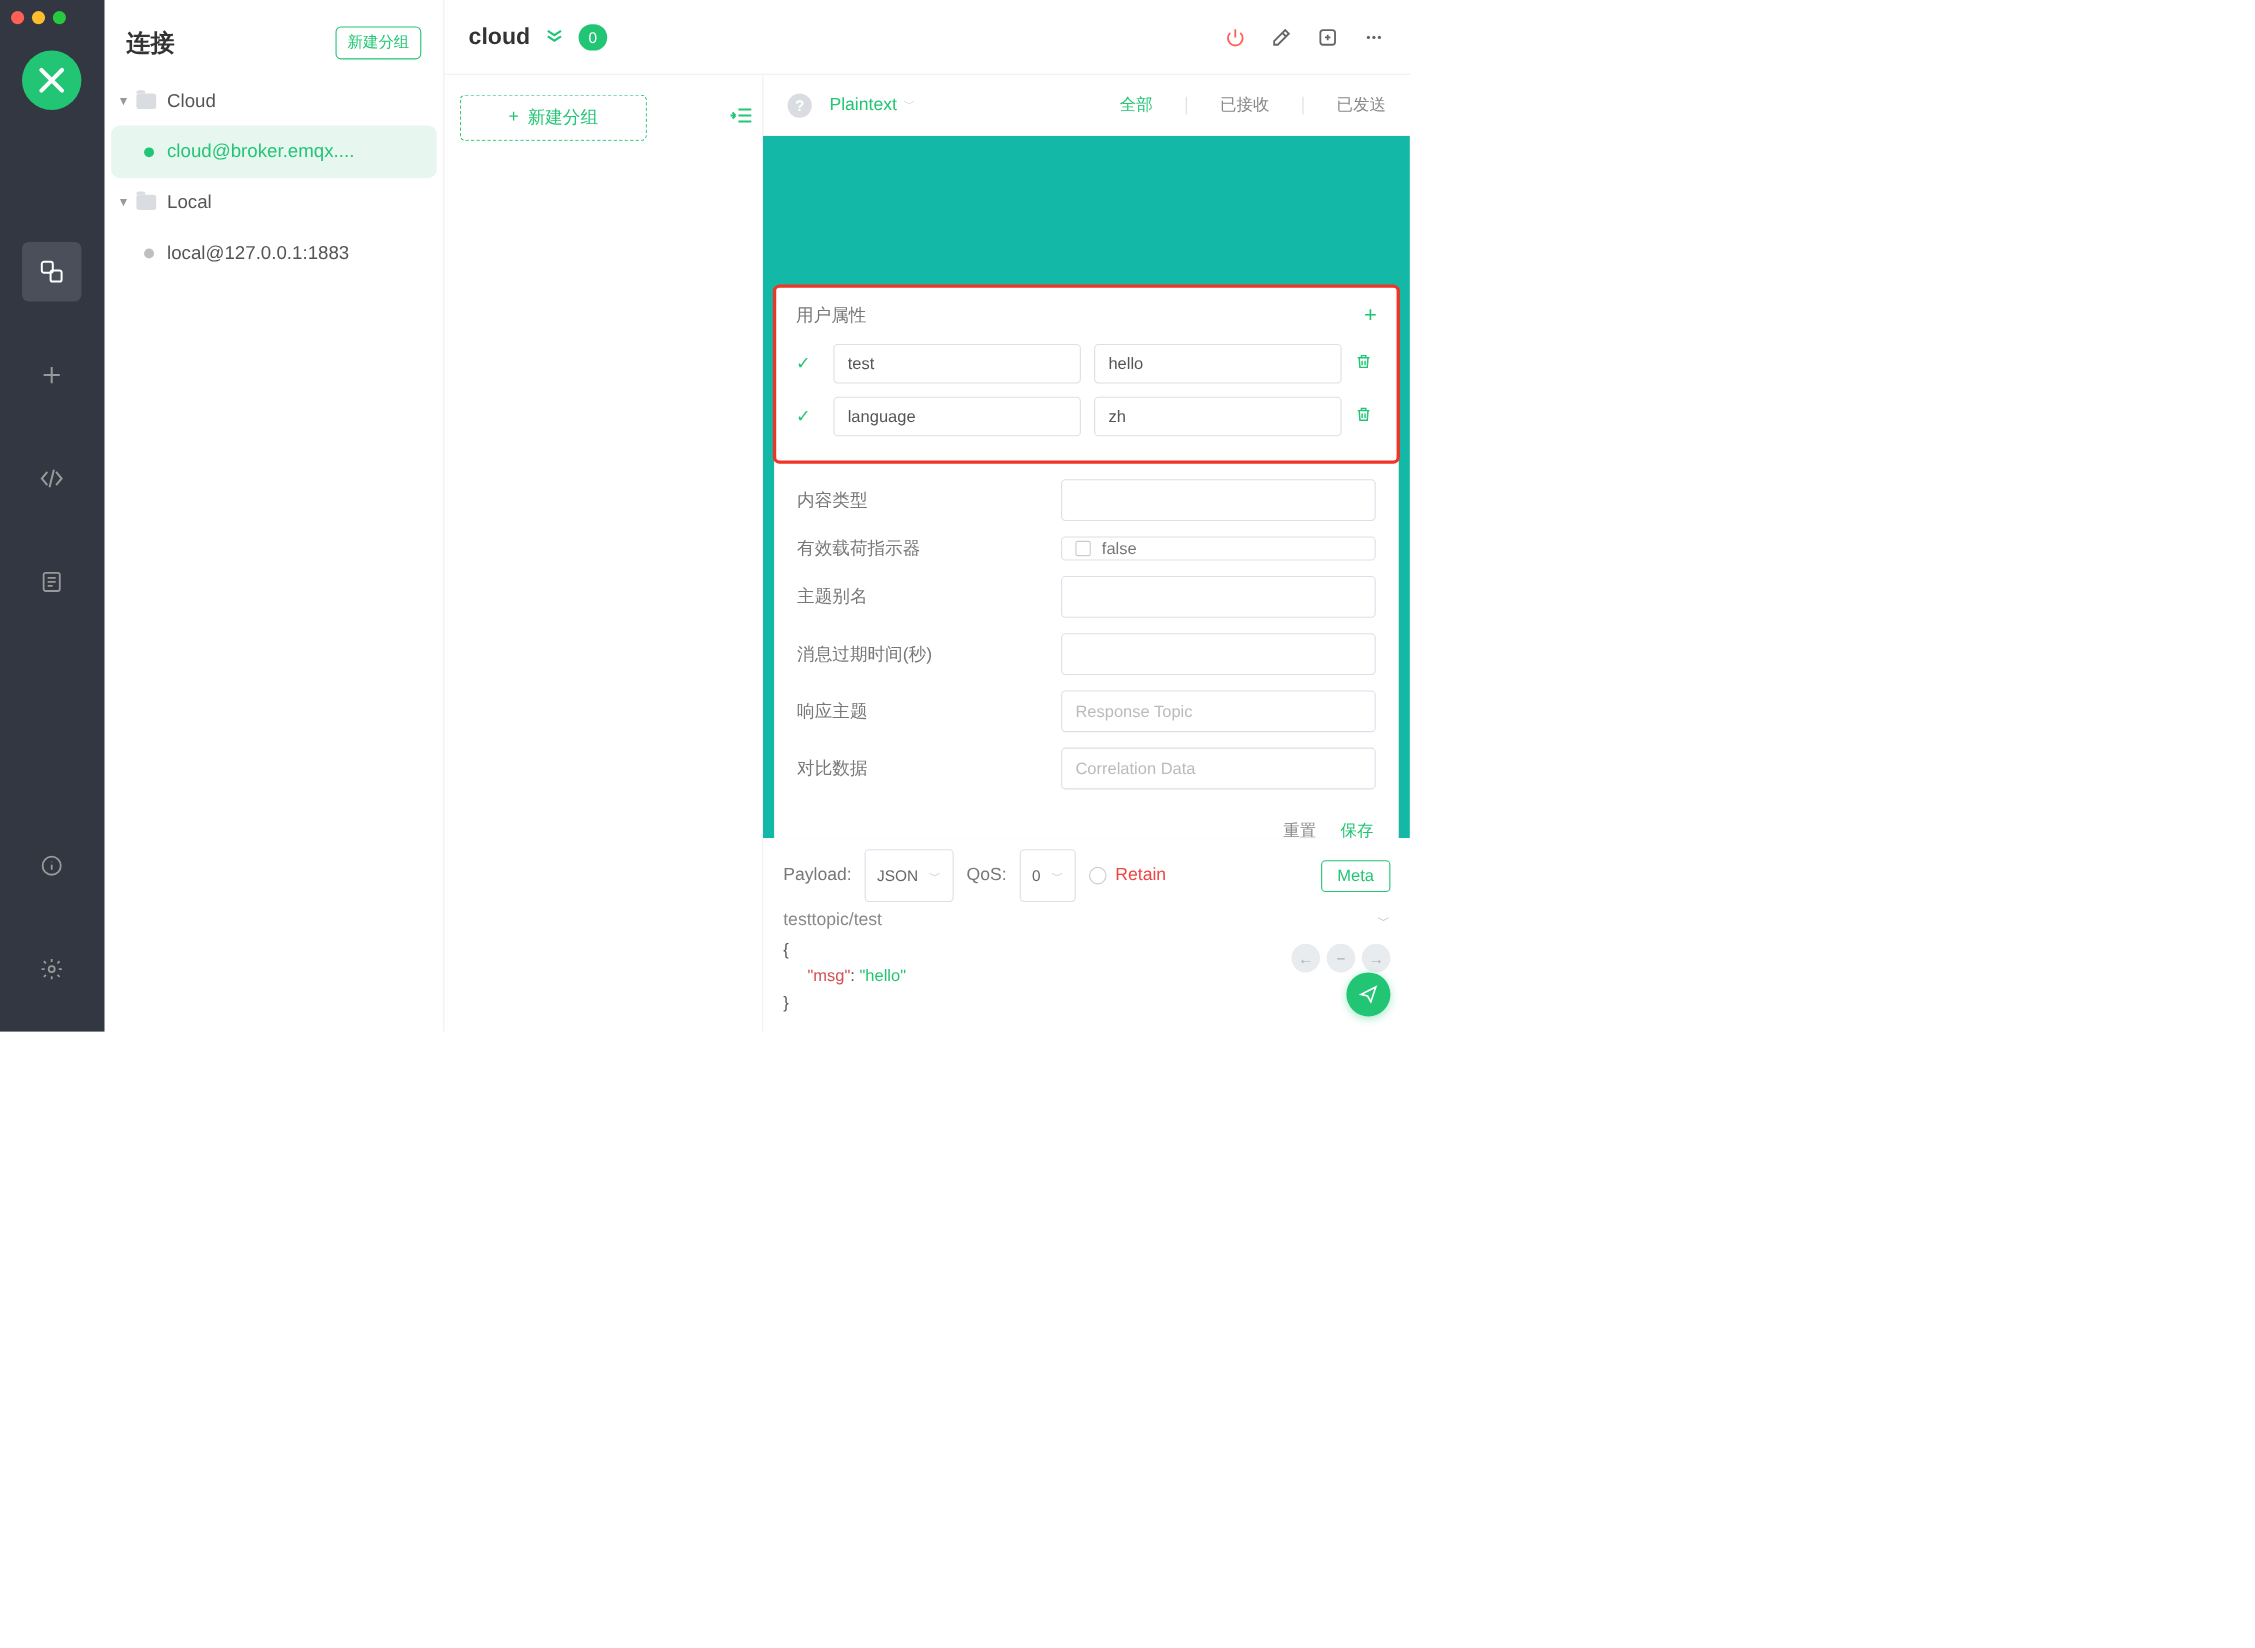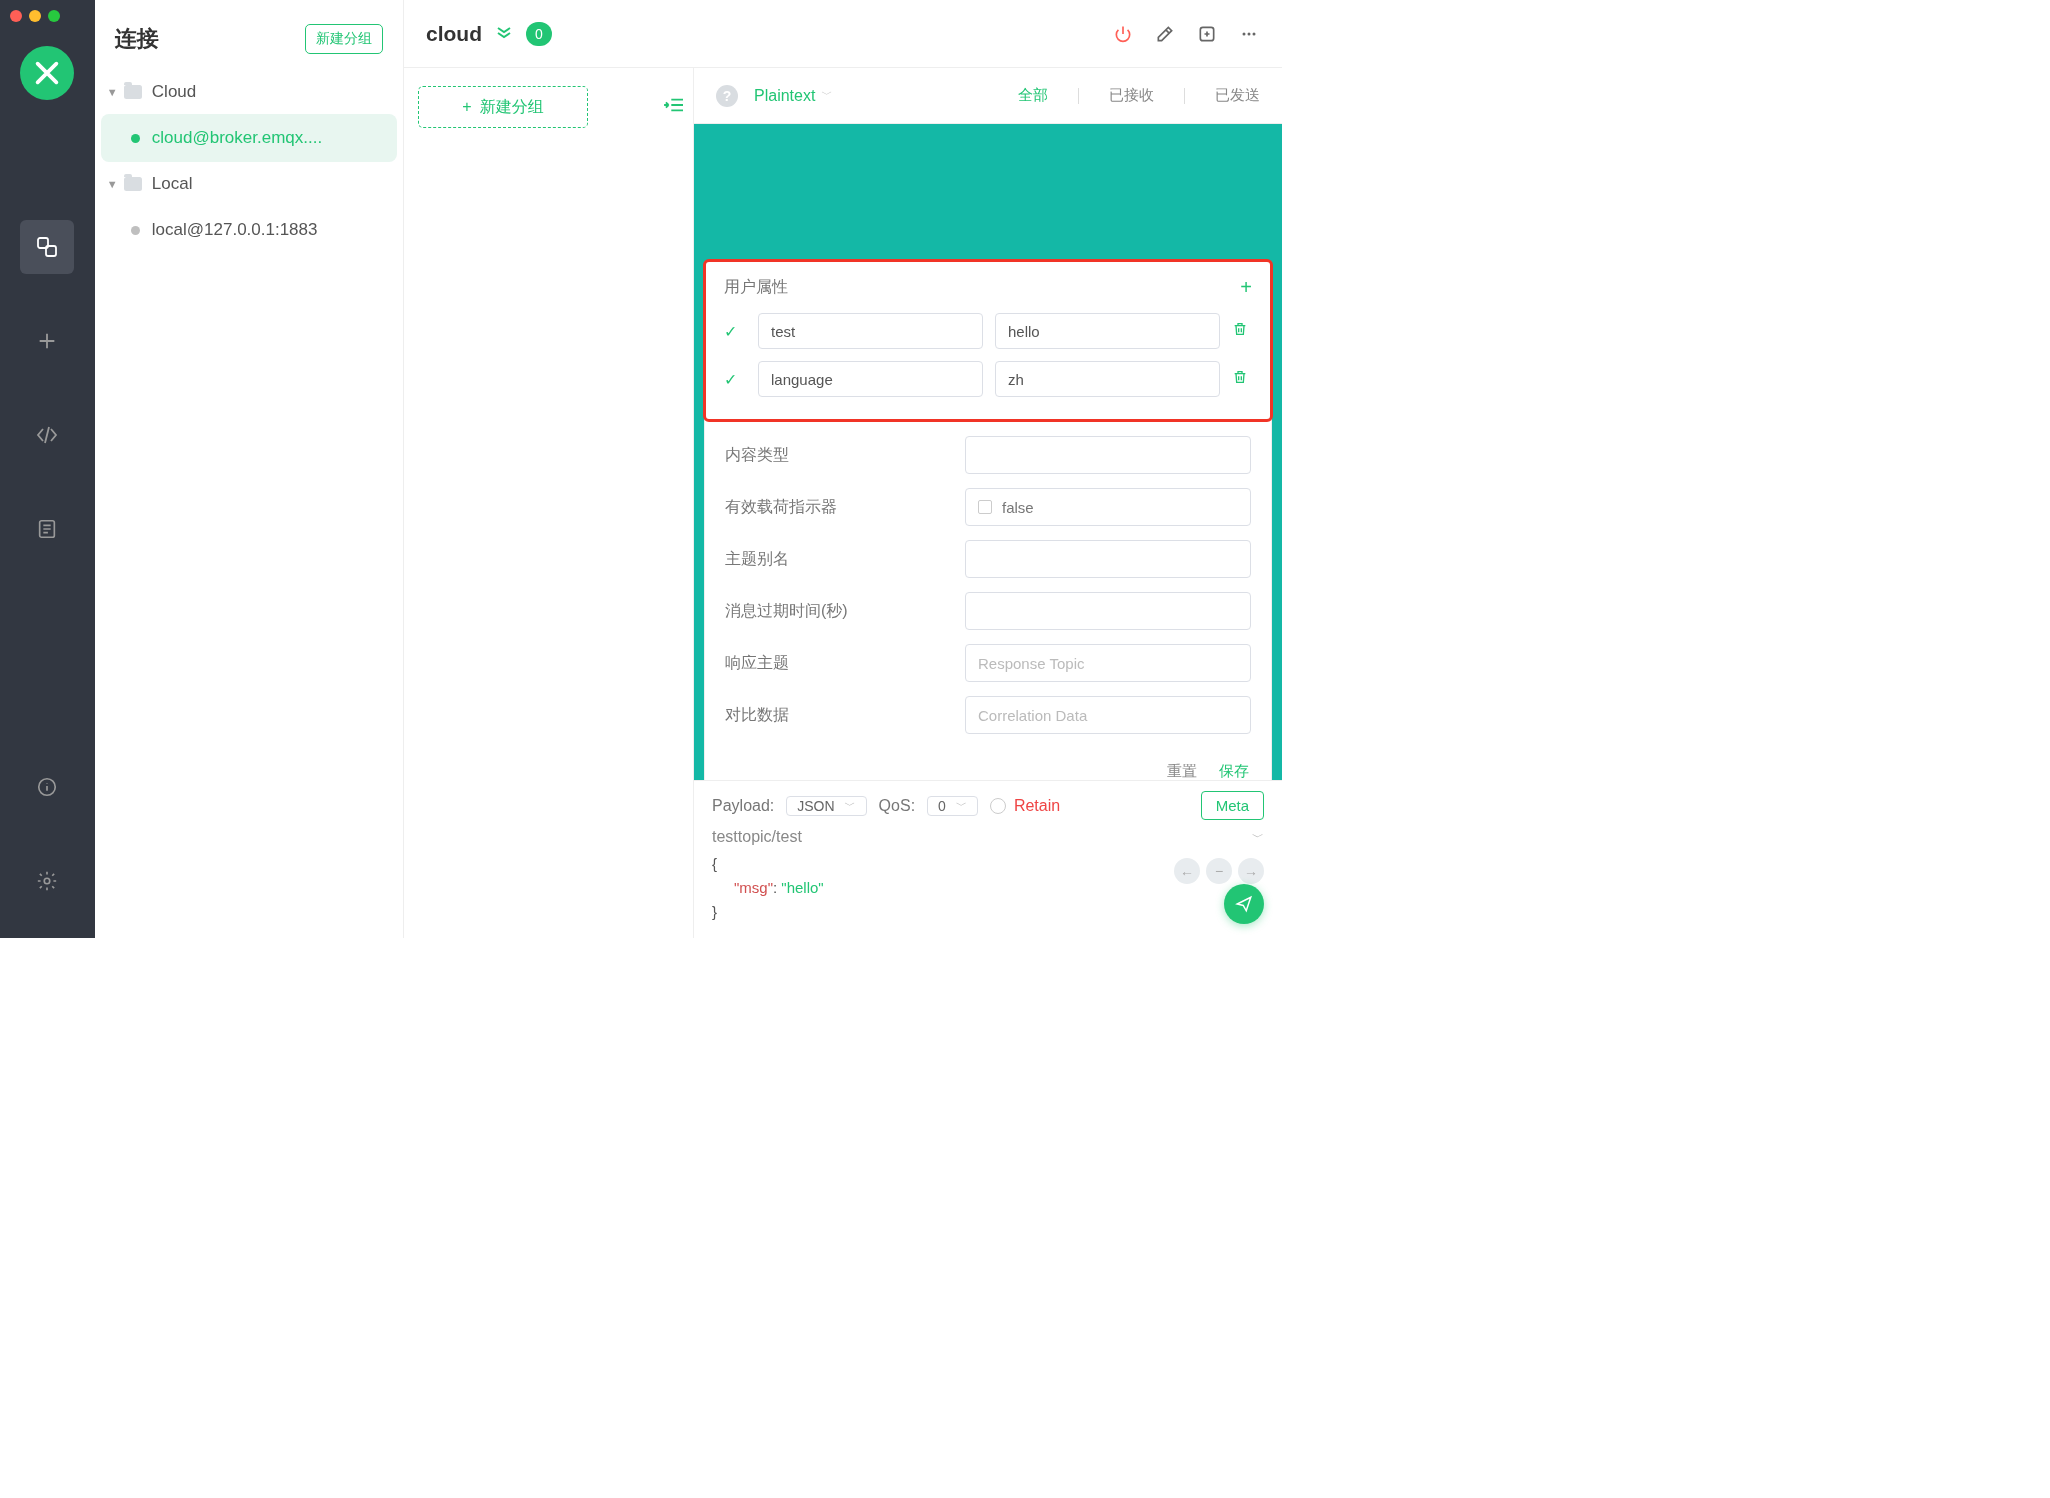--- a/index.html
+++ b/index.html
@@ -66,30 +66,30 @@
 .prop-row { display: flex; align-items: center; gap: 12px; margin-bottom: 12px; }
 .check-ic { color: #22c574; font-size: 16px; width: 22px; }
 .prop-input { flex: 1; height: 36px; border: 1px solid #dcdfe6; border-radius: 4px; padding: 0 12px; font-size: 15px; color: #555; }
 .trash-ic { color: #22c574; cursor: pointer; width: 20px; }
 
 .meta-rows { padding: 4px 20px; }
 .meta-row { display: flex; align-items: center; margin-bottom: 14px; }
 .meta-label { width: 240px; color: #777; font-size: 16px; }
 .meta-input { flex: 1; height: 38px; border: 1px solid #dcdfe6; border-radius: 4px; padding: 0 12px; font-size: 15px; color: #555; }
 .meta-input::placeholder { color: #bbb; }
-.check-wrap { flex: 1; height: 38px; border: 1px solid #dcdfe6; border-radius: 4px; display: flex; align-items: center; padding: 0 12px; gap: 10px; color: #777; font-size: 15px; }
+.check-wrap { flex: 1; height: 22px; border: 1px solid #dcdfe6; border-radius: 4px; display: flex; align-items: center; padding: 0 12px; gap: 10px; color: #777; font-size: 15px; }
 .ck { width: 14px; height: 14px; border: 1px solid #ccc; border-radius: 2px; }
 .meta-foot { display: flex; justify-content: flex-end; gap: 22px; padding: 10px 22px 18px; font-size: 15px; }
 .reset-btn { color: #888; cursor: pointer; }
 .save-btn { color: #22c574; cursor: pointer; }
 
 .pub-area { border-top: 1px solid #eee; padding: 10px 18px 14px; background: #fff; }
 .pub-row1 { display: flex; align-items: center; gap: 12px; margin-bottom: 8px; flex-wrap: wrap; }
 .pub-label { color: #777; font-size: 16px; }
-.pub-dd { border: 1px solid #dcdfe6; border-radius: 4px; height: 20px; display: flex; align-items: center; padding: 0 10px; gap: 10px; font-size: 14px; color: #666; cursor: pointer; }
+.pub-dd { border: 1px solid #dcdfe6; border-radius: 4px; height: 48px; display: flex; align-items: center; padding: 0 10px; gap: 10px; font-size: 14px; color: #666; cursor: pointer; }
 .pub-dd .car { color: #bbb; font-size: 11px; }
 .radio-ic { width: 16px; height: 16px; border: 1.5px solid #ccc; border-radius: 50%; }
 .meta-btn { border: 1.5px solid #22c574; color: #22c574; border-radius: 4px; padding: 5px 14px; font-size: 15px; cursor: pointer; margin-left: auto; }
 .topic-row { display: flex; align-items: center; margin-bottom: 6px; }
 .topic-input { flex: 1; border: none; font-size: 16px; color: #888; outline: none; }
 .topic-car { color: #bbb; font-size: 12px; }
 .payload-box { font-family: Menlo, Consolas, monospace; font-size: 15px; color: #555; line-height: 1.6; position: relative; }
 .payload-box .key { color: #d14f4f; }
 .payload-box .str { color: #22c574; }
 .history-ctrls { position: absolute; right: 0; top: 6px; display: flex; gap: 6px; }

